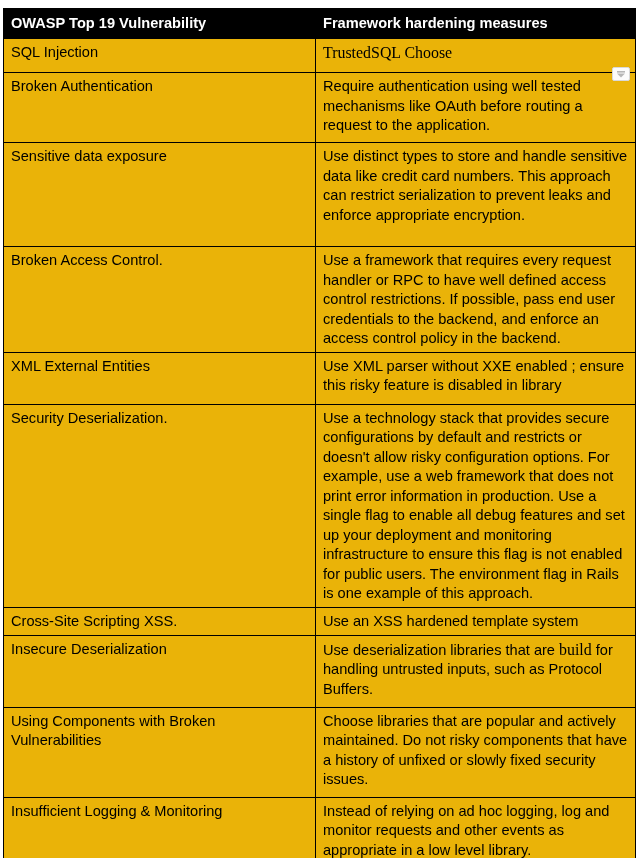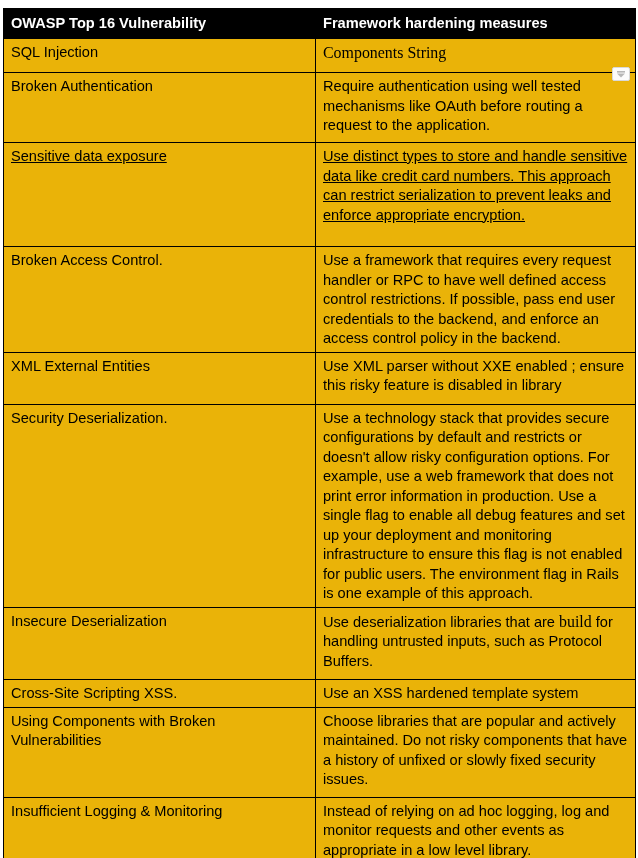--- a/index.html
+++ b/index.html
@@ -71,63 +71,63 @@
 
 <div class="page">
 
   <table class="vuln-table">
     <colgroup>
       <col style="width:312px">
       <col style="width:320px">
     </colgroup>
     <thead>
       <tr>
-        <th>OWASP Top 16 Vulnerability</th>
+        <th>OWASP Top 19 Vulnerability</th>
         <th>Framework hardening measures</th>
       </tr>
     </thead>
     <tbody id="table-body">
   <tr style="height: 34px;">
     <td class="vuln-cell">SQL Injection</td>
-    <td class="measure-cell"><span class="serif">Components String</span></td>
+    <td class="measure-cell"><span class="serif">TrustedSQL Choose</span></td>
   </tr>
 
   <tr style="height: 70px; margin-top: 36px;">
     <td class="vuln-cell">Broken Authentication</td>
     <td class="measure-cell"><span>Require authentication using well tested mechanisms like OAuth before routing a request to the application.</span></td>
   </tr>
 
-  <tr style="height: 104px; text-decoration: underline;">
+  <tr style="height: 104px;">
     <td class="vuln-cell">Sensitive data exposure</td>
     <td class="measure-cell"><span>Use distinct types to store and handle sensitive data like credit card numbers. This approach can restrict serialization to prevent leaks and enforce appropriate encryption.</span></td>
   </tr>
 
   <tr style="height: 102px;">
     <td class="vuln-cell">Broken Access Control.</td>
     <td class="measure-cell"><span>Use a framework that requires every request handler or RPC to have well defined access control restrictions. If possible, pass end user credentials to the backend, and enforce an access control policy in the backend.</span></td>
   </tr>
 
   <tr style="height: 52px;">
     <td class="vuln-cell">XML External Entities</td>
     <td class="measure-cell"><span>Use XML parser without XXE enabled ; ensure this risky feature is disabled in library</span></td>
   </tr>
 
   <tr style="height: 196px;">
     <td class="vuln-cell">Security Deserialization.</td>
     <td class="measure-cell"><span>Use a technology stack that provides secure configurations by default and restricts or doesn't allow risky configuration options. For example, use a web framework that does not print error information in production. Use a single flag to enable all debug features and set up your deployment and monitoring infrastructure to ensure this flag is not enabled for public users. The environment flag in Rails is one example of this approach.</span></td>
   </tr>
 
+  <tr style="height: 28px;">
+    <td class="vuln-cell">Cross-Site Scripting XSS.</td>
+    <td class="measure-cell"><span>Use an XSS hardened template system</span></td>
+  </tr>
+
   <tr style="height: 72px;">
     <td class="vuln-cell">Insecure Deserialization</td>
     <td class="measure-cell"><span>Use deserialization libraries that are </span><span class="serif">build</span><span> for handling untrusted inputs, such as Protocol Buffers.</span></td>
-  </tr>
-
-  <tr style="height: 28px;">
-    <td class="vuln-cell">Cross-Site Scripting XSS.</td>
-    <td class="measure-cell"><span>Use an XSS hardened template system</span></td>
   </tr>
 
   <tr style="height: 90px;">
     <td class="vuln-cell">Using Components with Broken Vulnerabilities</td>
     <td class="measure-cell"><span>Choose libraries that are popular and actively maintained. Do not risky components that have a history of unfixed or slowly fixed security issues.</span></td>
   </tr>
 
   <tr style="height: 65px;">
     <td class="vuln-cell">Insufficient Logging &amp; Monitoring</td>
     <td class="measure-cell"><span>Instead of relying on ad hoc logging, log and monitor requests and other events as appropriate in a low level library.</span></td>

